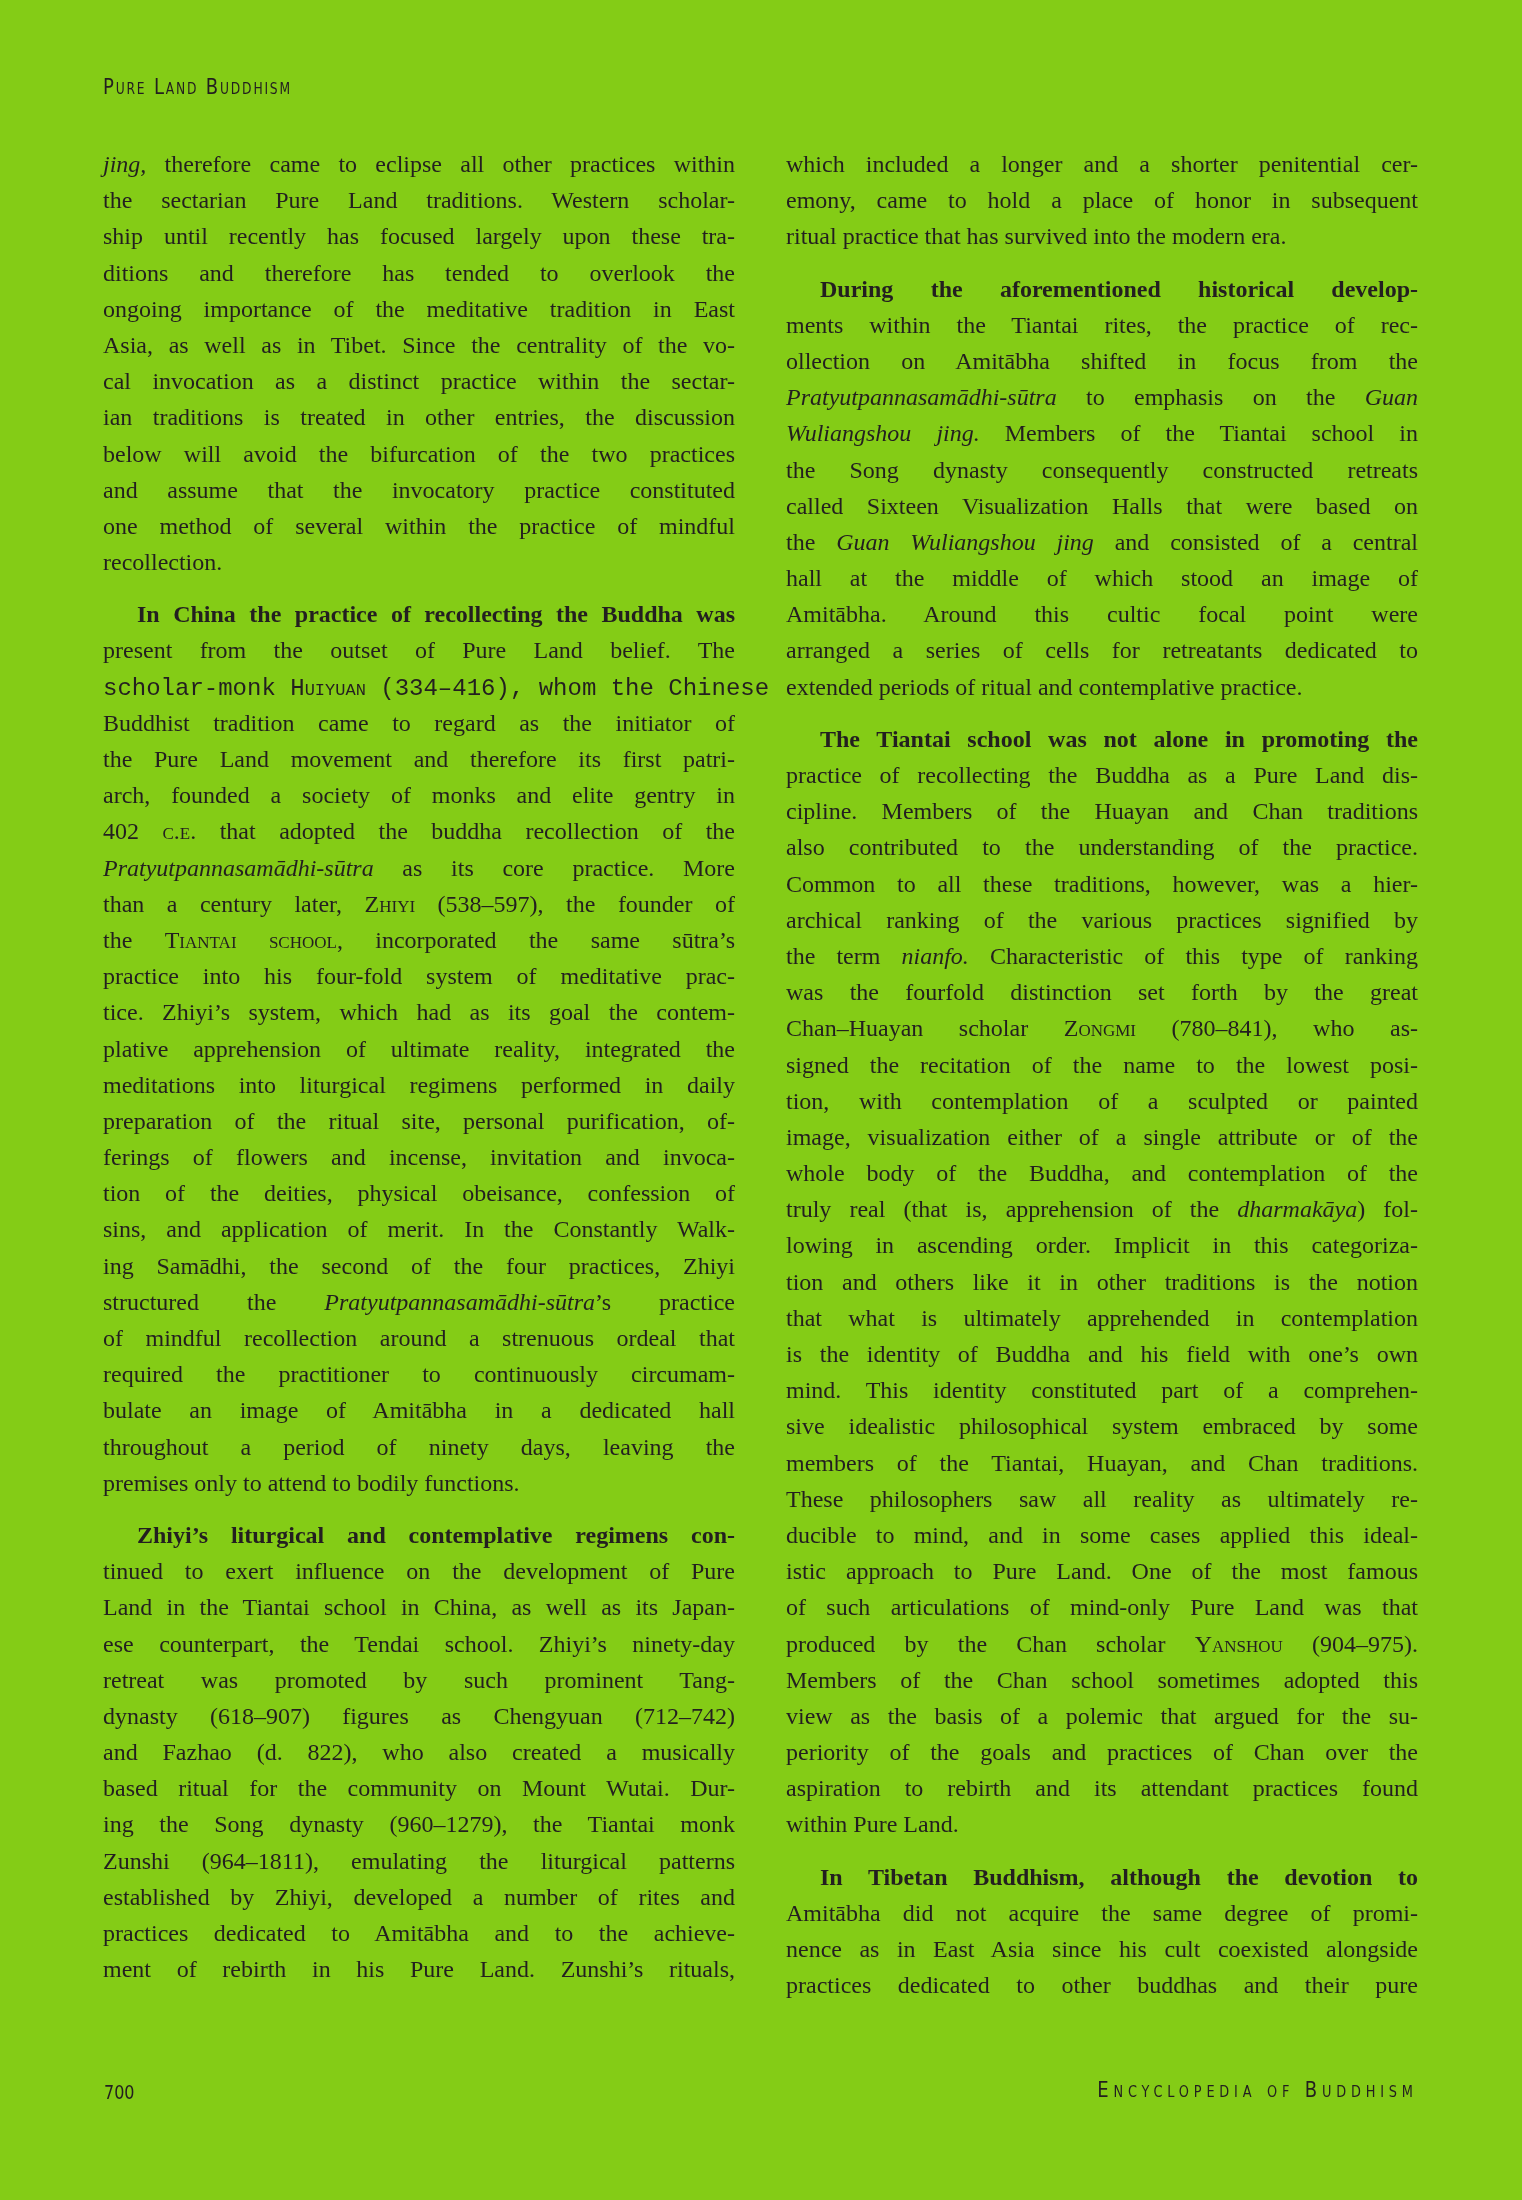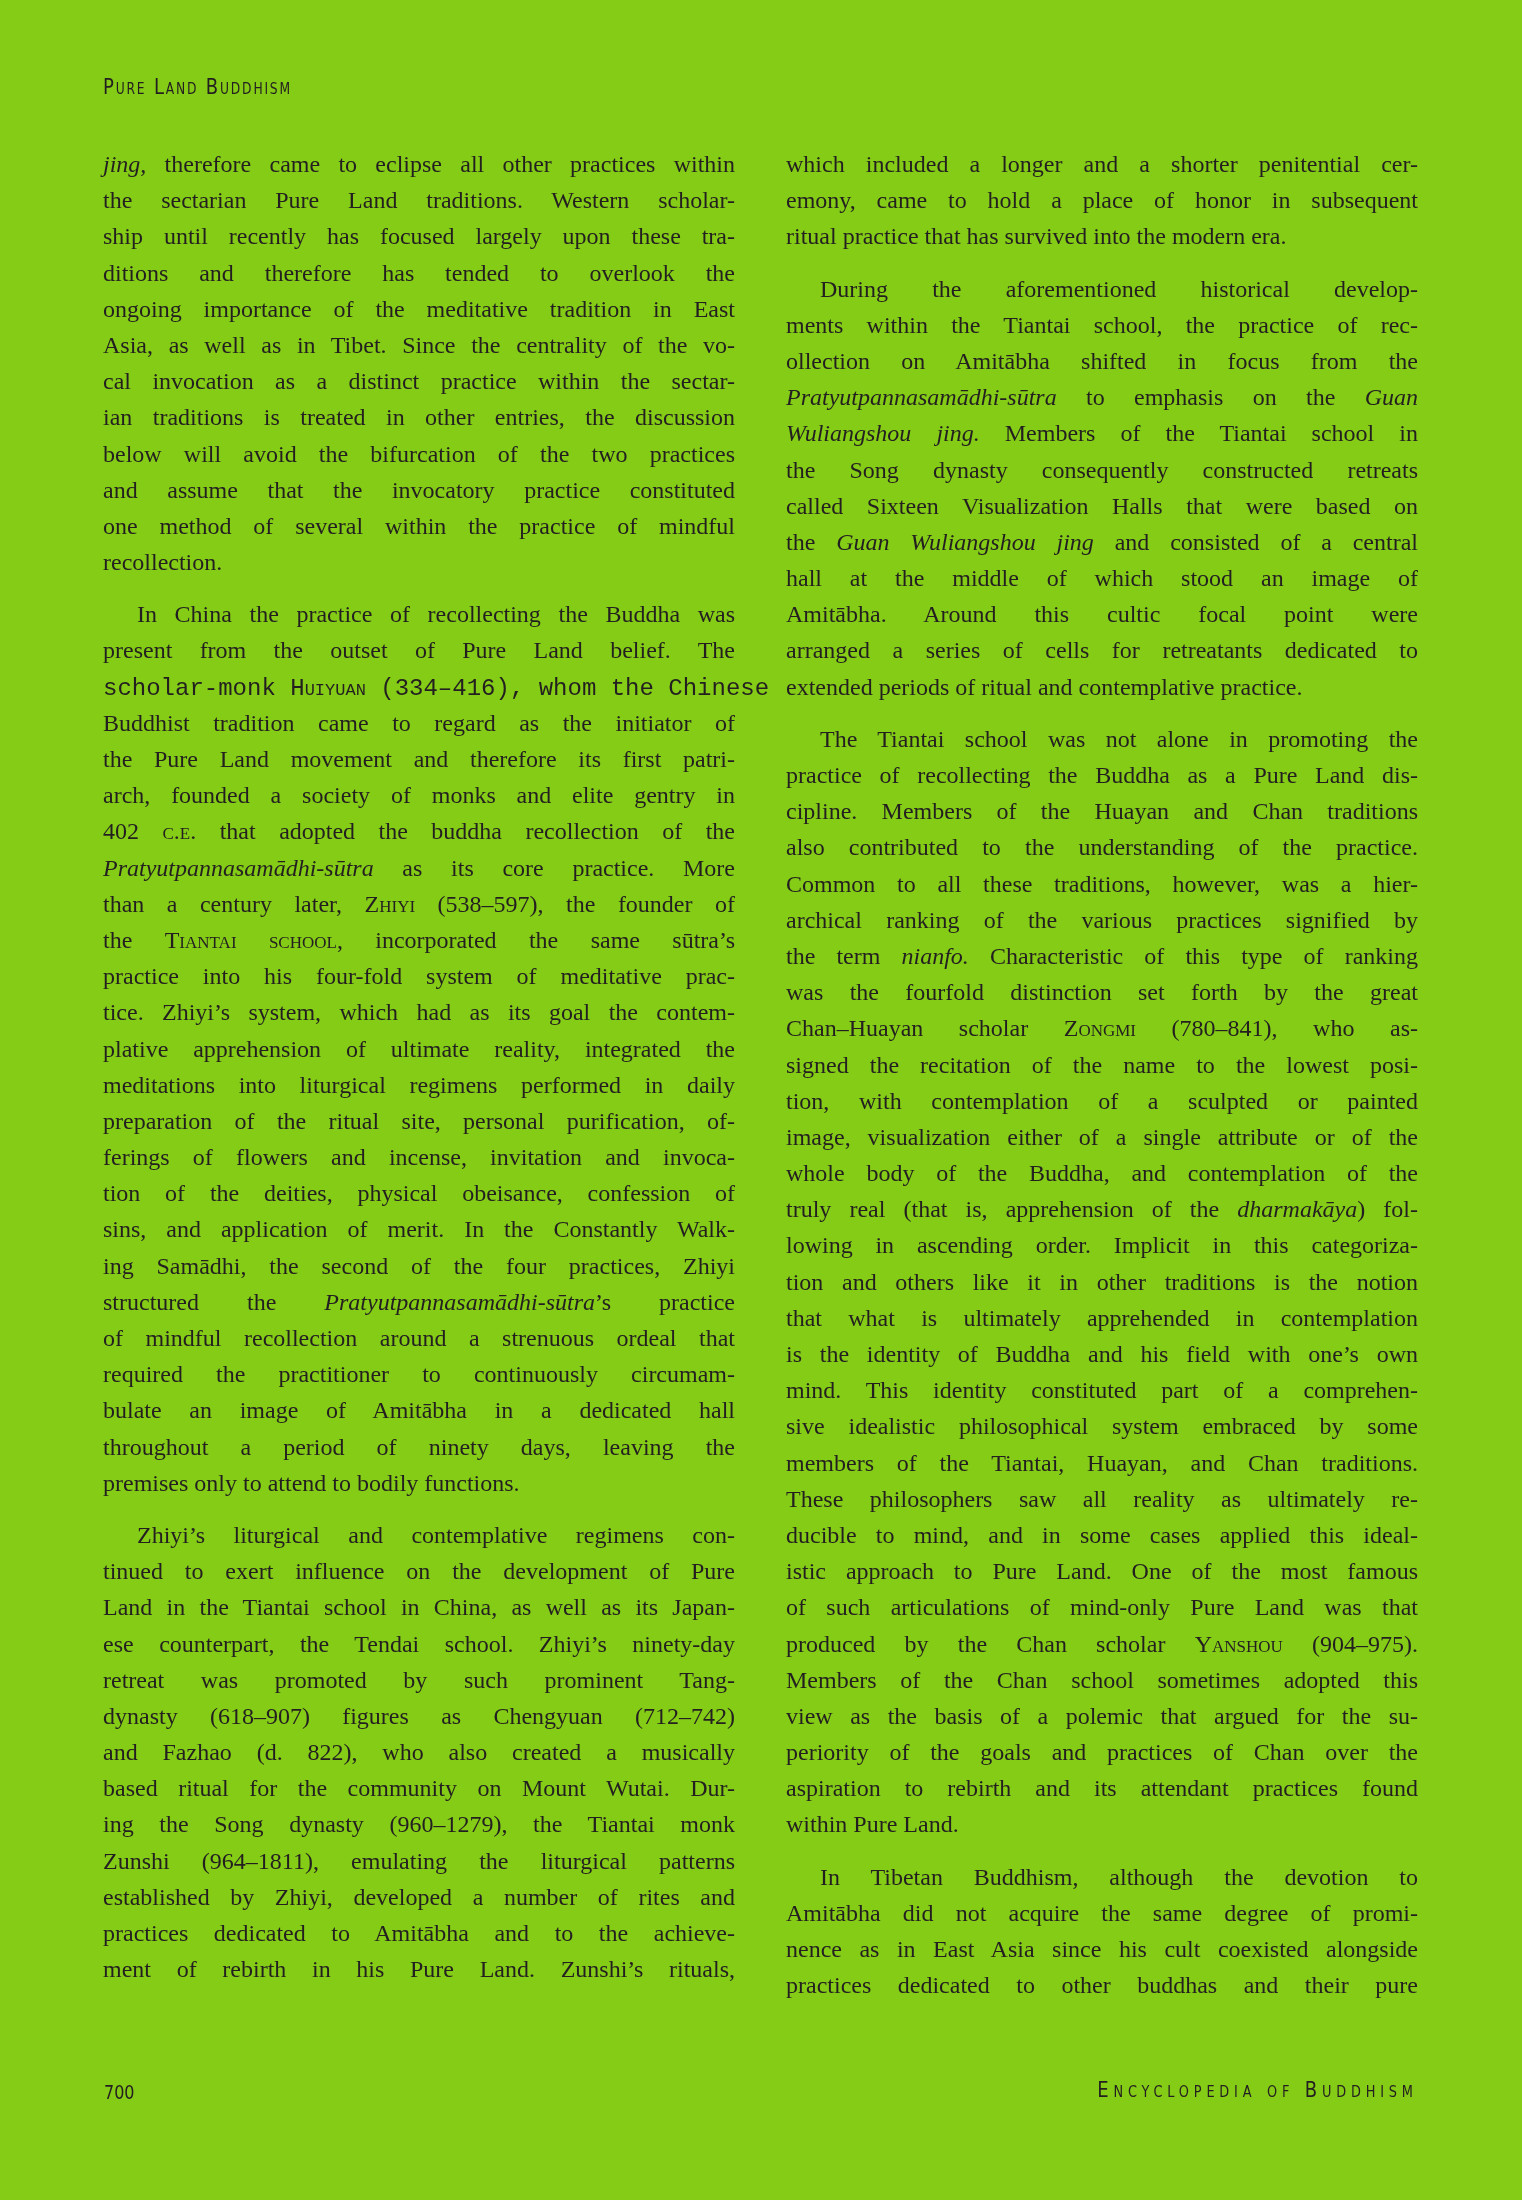--- a/index.html
+++ b/index.html
@@ -26,21 +26,21 @@
   .col-left { left: 103px; }
   .col-right { left: 786px; }
   .line {
     display: block; height: 36.2px; line-height: 36.2px;
     font-family: "Liberation Serif", serif; font-size: 24px; color: #231f20;
     white-space: nowrap; text-align: justify; text-align-last: justify;
     overflow: visible;
   }
   .line .inner { display: inline-block; white-space: nowrap; transform-origin: left center; font-family: Liberation Mono, monospace; }
   .line.last { text-align-last: left; }
-  .line.indent { padding-left: 34px; }
+  .line.indent { padding-left: 34px; font-weight: bold; }
   .para-gap { height: 16px; }
   .seg-i { font-style: italic; }
   .seg-sc { font-variant: small-caps; }
 </style>
 </head>
 <body>
 
 <div class="page">
   <div class="running-head">Pure Land Buddhism</div>
 
@@ -106,21 +106,21 @@
     </div>
   <div class="column col-right" id="col-1">
       <div class="paragraph">
         <div class="line"><span class="seg">which included a longer and a shorter penitential cer-</span></div>
         <div class="line"><span class="seg">emony, came to hold a place of honor in subsequent</span></div>
         <div class="line last"><span class="seg">ritual practice that has survived into the modern era.</span></div>
       </div>
       <div class="para-gap"></div>
       <div class="paragraph">
         <div class="line indent"><span class="seg">During the aforementioned historical develop-</span></div>
-        <div class="line"><span class="seg">ments within the Tiantai school, the practice of rec-</span></div>
+        <div class="line"><span class="seg">ments within the Tiantai rites, the practice of rec-</span></div>
         <div class="line"><span class="seg">ollection on Amitābha shifted in focus from the</span></div>
         <div class="line"><span class="seg-i">Pratyutpannasamādhi-sūtra</span><span class="seg"> to emphasis on the </span><span class="seg-i">Guan</span></div>
         <div class="line"><span class="seg-i">Wuliangshou jing.</span><span class="seg"> Members of the Tiantai school in</span></div>
         <div class="line"><span class="seg">the Song dynasty consequently constructed retreats</span></div>
         <div class="line"><span class="seg">called Sixteen Visualization Halls that were based on</span></div>
         <div class="line"><span class="seg">the </span><span class="seg-i">Guan Wuliangshou jing</span><span class="seg"> and consisted of a central</span></div>
         <div class="line"><span class="seg">hall at the middle of which stood an image of</span></div>
         <div class="line"><span class="seg">Amitābha. Around this cultic focal point were</span></div>
         <div class="line"><span class="seg">arranged a series of cells for retreatants dedicated to</span></div>
         <div class="line last"><span class="seg">extended periods of ritual and contemplative practice.</span></div>

